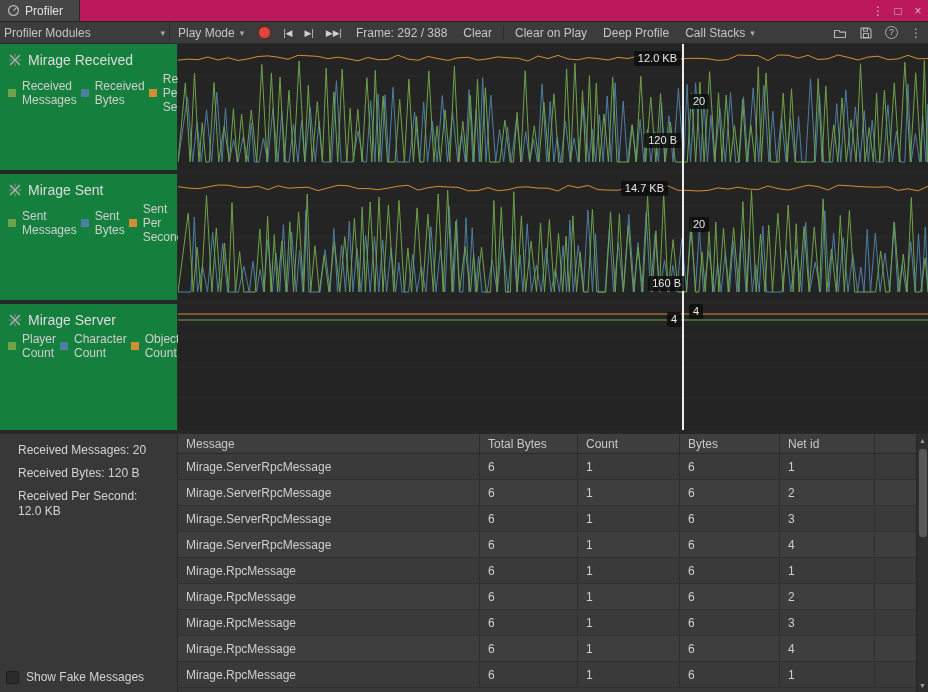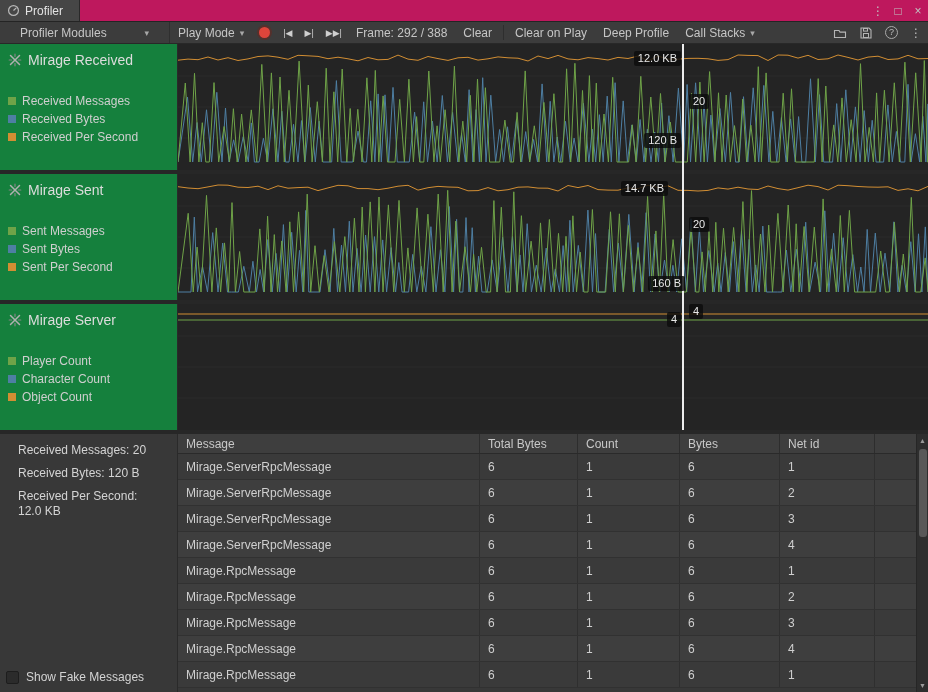--- a/index.html
+++ b/index.html
@@ -10,37 +10,37 @@
   .titlebar{height:22px;background:#be185d;border-bottom:1px solid #242424;display:flex;align-items:stretch;}
   .tab{display:flex;align-items:center;gap:5px;background:#464646;padding:0 16px 0 7px;color:#e2e2e2;border-right:1px solid #292929;}
   .tab-icon{width:13px;height:13px;}
   .tb-spacer{flex:1;}
   .win-btn{width:20px;display:flex;align-items:center;justify-content:center;color:#c0c0c0;font-size:12px;cursor:default;}
 
   
   .toolbar{height:22px;background:#3c3c3c;border-bottom:1px solid #282828;display:flex;align-items:center;color:#c6c6c6;}
   .tb-item{display:flex;align-items:center;height:100%;padding:0 8px;white-space:nowrap;}
   .dropdown .arrow{margin-left:5px;font-size:9px;color:#a8a8a8;}
-  .modules-dd{width:170px;justify-content:space-between;border-right:1px solid #2f2f2f;padding:0 20px;}
+  .modules-dd{width:170px;justify-content:space-between;border-right:1px solid #2f2f2f;padding:0 4px;}
   .record-wrap{padding:0 7px;}
   .record-dot{width:11px;height:11px;border-radius:50%;background:#df453b;box-shadow:0 0 0 2px #55302c;}
   .transport{font-size:9px;padding:0 6px;color:#cfcfcf;letter-spacing:0px;}
   .sep{width:1px;height:15px;background:#2e2e2e;margin:0 3px;}
   .tb-icon{display:flex;align-items:center;justify-content:center;height:100%;padding:0 6px;color:#bdbdbd;}
   .tb-icon.help{font-size:10px;}
   .help-circle{width:13px;height:13px;border:1px solid #aaaaaa;border-radius:50%;display:flex;align-items:center;justify-content:center;font-size:9px;line-height:1;}
 
   
   .charts{position:relative;height:386px;background:#272727;}
   .module-row{display:flex;height:126px;margin-bottom:4px;}
   .module-row:last-child{margin-bottom:0;}
   .module-side{width:178px;background:#15803d;border-right:1px solid #2a2a2a;padding:8px 8px;}
   .module-title{display:flex;align-items:center;gap:6px;font-size:14px;color:#dcdcdc;}
   .mirage-icon{width:14px;height:14px;flex:0 0 auto;}
-  .legend{margin-top:26px;display:flex;flex-direction:column;gap:4px;}
+  .legend{margin-top:4px;display:flex;gap:4px;}
   .legend-item{display:flex;align-items:center;gap:6px;font-size:12px;color:#cfcfcf;}
   .swatch{width:8px;height:8px;flex:0 0 auto;}
   .module-chart{flex:1;position:relative;background:#242424;overflow:hidden;}
   .chart-svg{position:absolute;left:0;top:0;width:100%;height:100%;}
   .marker{position:absolute;background:rgba(12,12,12,0.82);color:#e8e8e8;font-size:11px;line-height:15px;height:15px;padding:0 4px;border-radius:2px;z-index:6;}
   .frame-line{position:absolute;left:682px;top:0;width:2px;height:386px;background:#ececec;z-index:5;}
 
   
   .bottom{height:262px;border-top:4px solid #272727;display:flex;background:#383838;}
   .stats-side{width:178px;border-right:1px solid #2a2a2a;position:relative;padding:9px 18px;}

